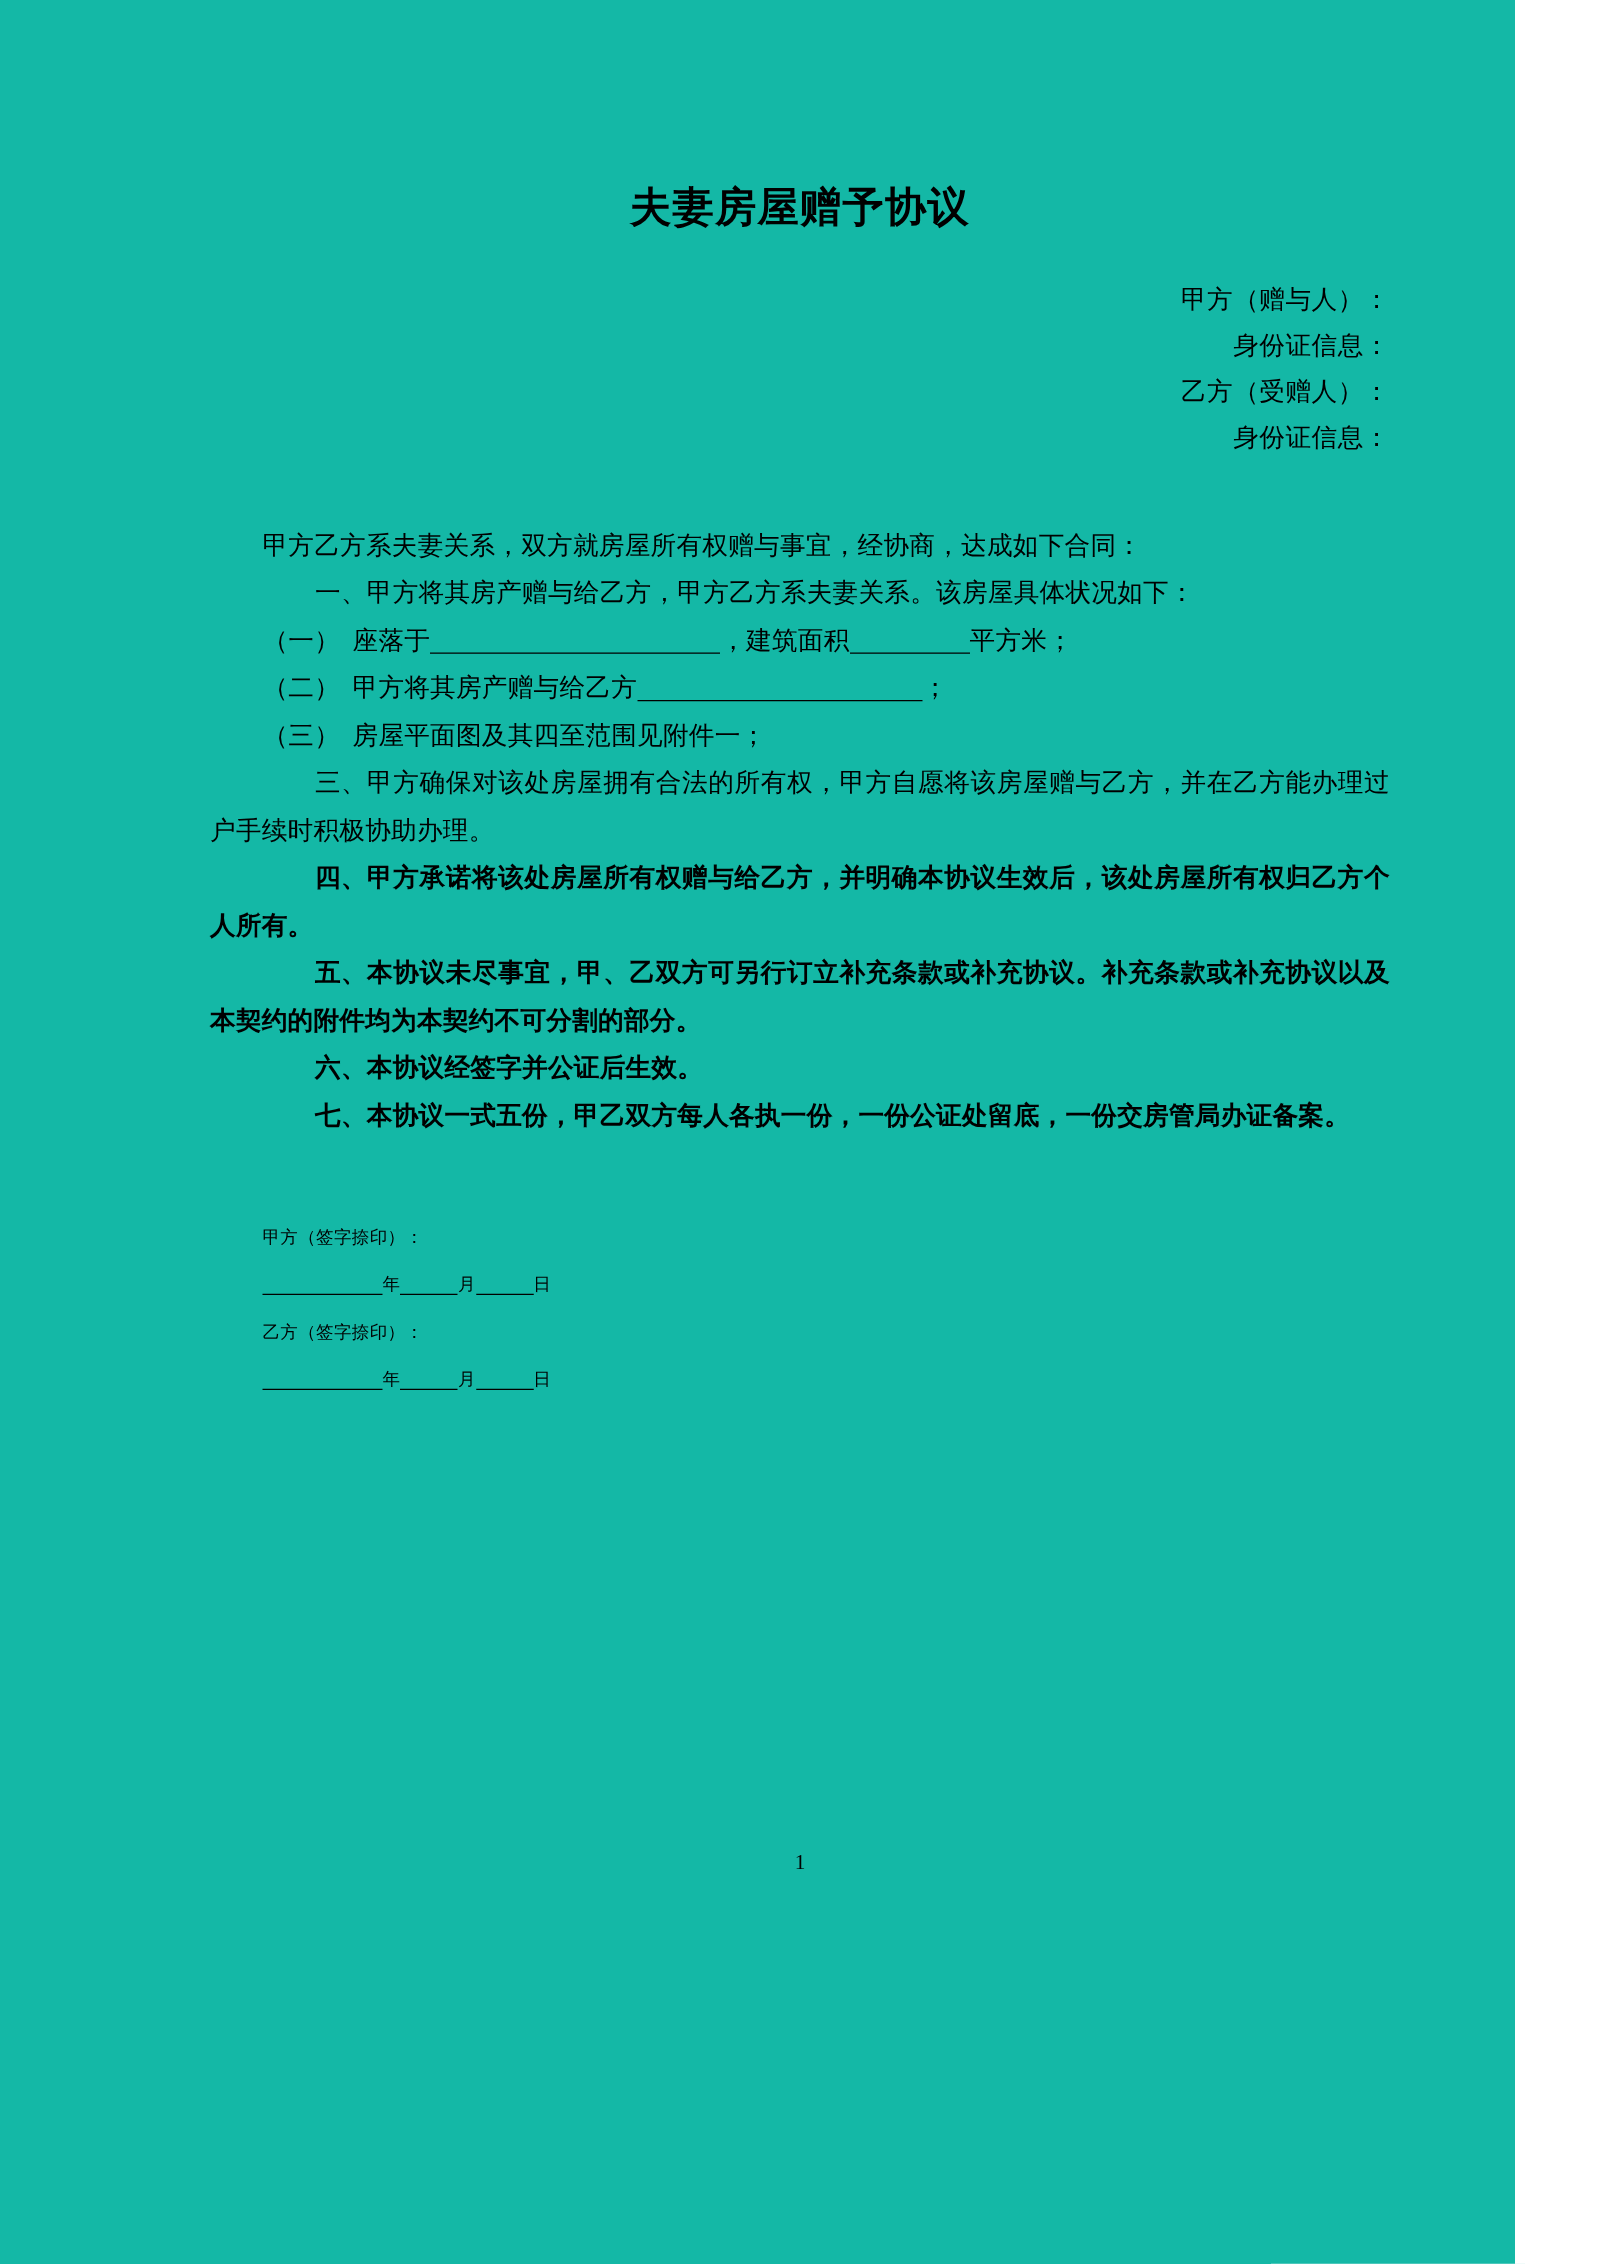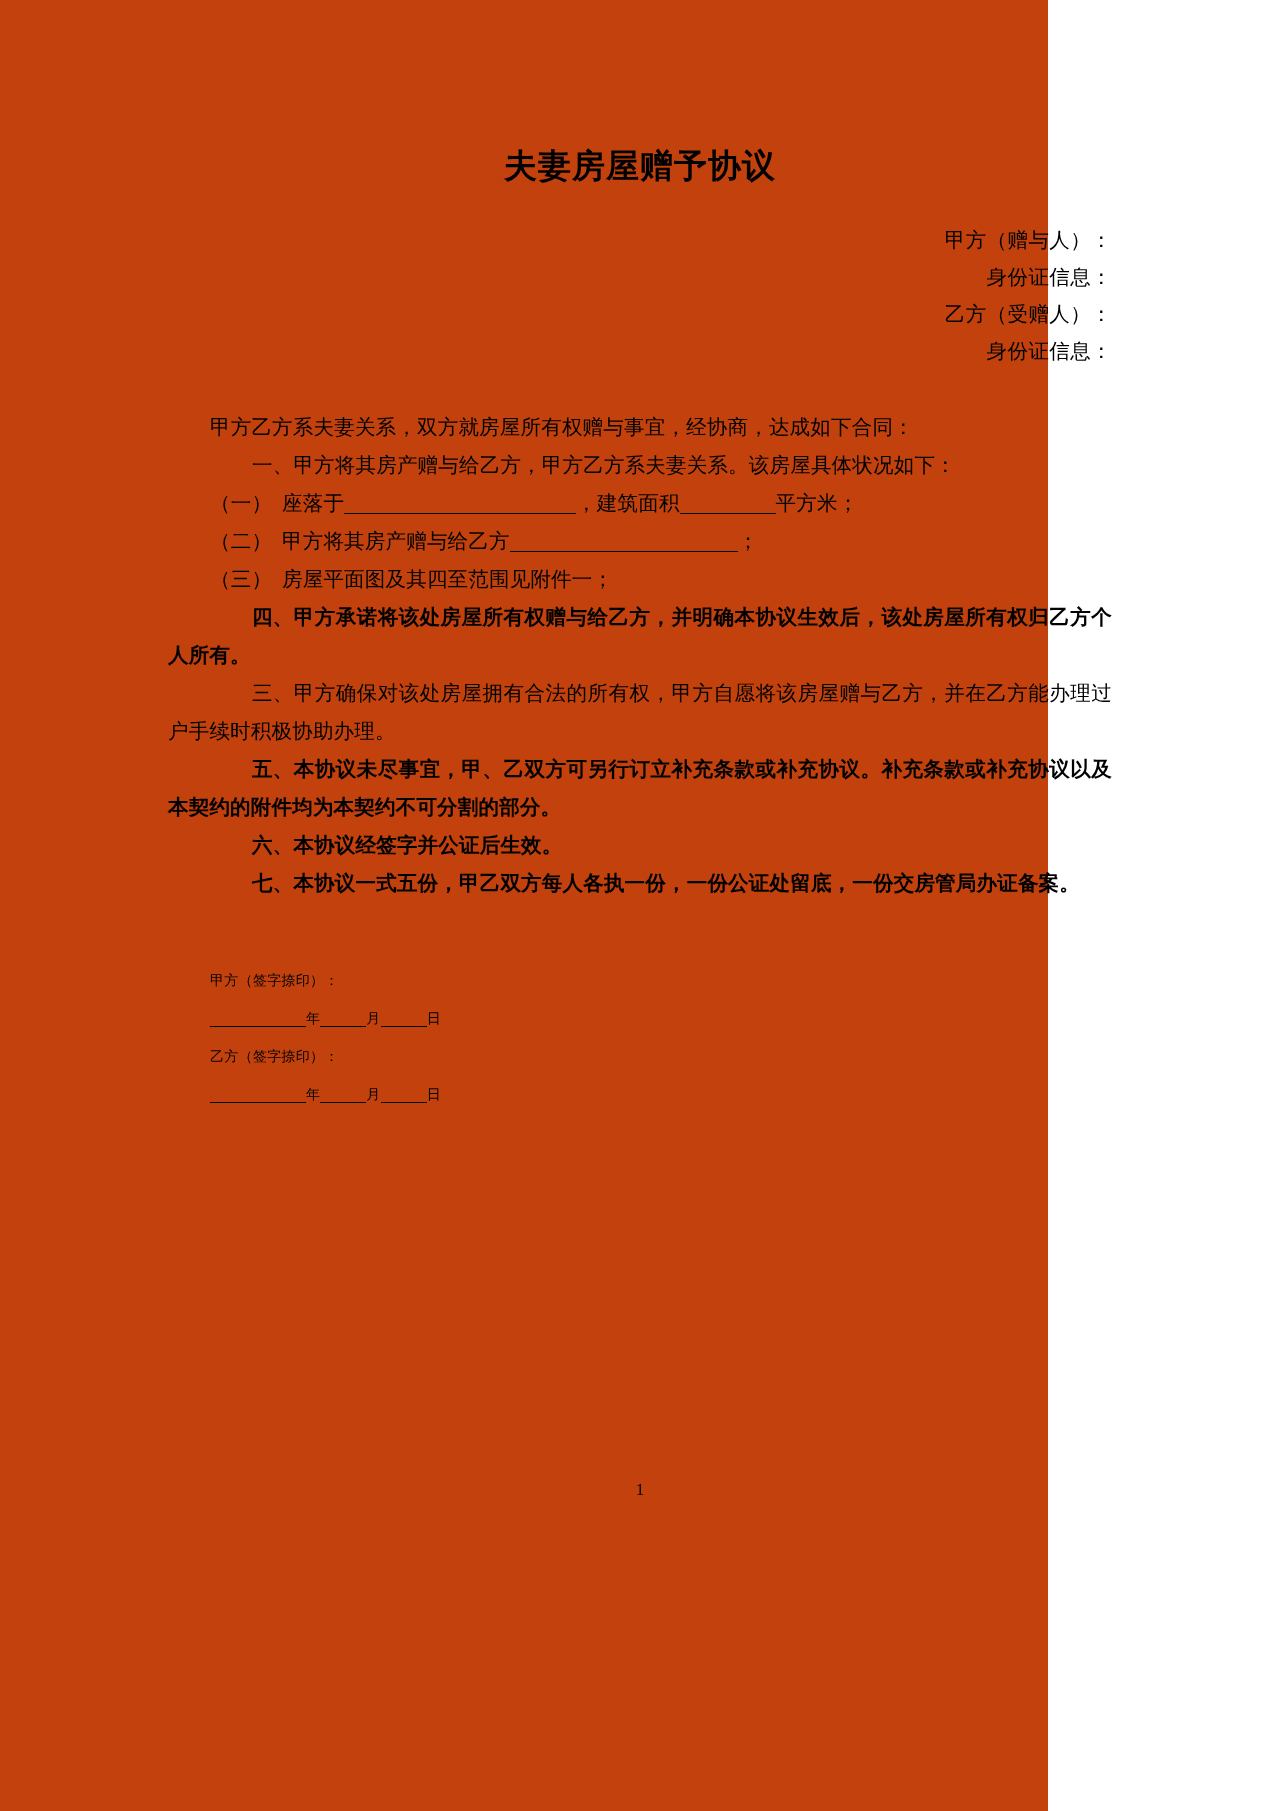--- a/index.html
+++ b/index.html
@@ -12,23 +12,23 @@
     height: 1811px;
     position: relative;
     font-family: "Liberation Serif", "DejaVu Serif", serif;
     color: #000000;
     overflow: hidden;
   }
 
   .page {
     position: absolute;
     left: 0; top: 0;
-    width: 1048px;
+    width: 1212px;
     height: 1811px;
-    background: #c2410c;
+    background: #14b8a6;
   }
 
   
   .content {
     position: absolute;
     left: 168px;
     top: 0;
     width: 944px;
   }
 
@@ -53,21 +53,21 @@
   }
   .party-line {
     font-size: 20.5px;
     line-height: 37px;
     letter-spacing: 0.4px;
     white-space: pre;
   }
 
   
   .body-block {
-    margin-top: 38px;
+    margin-top: 48px;
   }
   .para {
     font-size: 20.5px;
     line-height: 38px;
     letter-spacing: 0.2px;
     text-align: justify;
     text-justify: inter-ideograph;
     margin: 0;
   }
   .para.indent {
@@ -160,26 +160,26 @@
       <p class="para sub">
         <span class="lead-sub">（二）</span><span>甲方将其房产赠与给乙方</span><span class="blank b-cert"></span><span>；</span>
       </p>
 
       <p class="para sub">
         <span class="lead-sub">（三）</span><span>房屋平面图及其四至范围见附件一；</span>
       </p>
 
 
 
-      <p class="para indent bold">
-        <span class="lead">四、</span><span>甲方承诺将该处房屋所有权赠与给乙方，并明确本协议生效后，该处房屋所有权归乙方个人所有。</span>
-      </p>
-
       <p class="para indent">
         <span class="lead">三、</span><span>甲方确保对该处房屋拥有合法的所有权，甲方自愿将该房屋赠与乙方，并在乙方能办理过户手续时积极协助办理。</span>
+      </p>
+
+      <p class="para indent bold">
+        <span class="lead">四、</span><span>甲方承诺将该处房屋所有权赠与给乙方，并明确本协议生效后，该处房屋所有权归乙方个人所有。</span>
       </p>
 
       <p class="para indent bold">
         <span class="lead">五、</span><span>本协议未尽事宜，甲、乙双方可另行订立补充条款或补充协议。补充条款或补充协议以及本契约的附件均为本契约不可分割的部分。</span>
       </p>
 
       <p class="para indent bold">
         <span class="lead">六、</span><span>本协议经签字并公证后生效。</span>
       </p>
 

